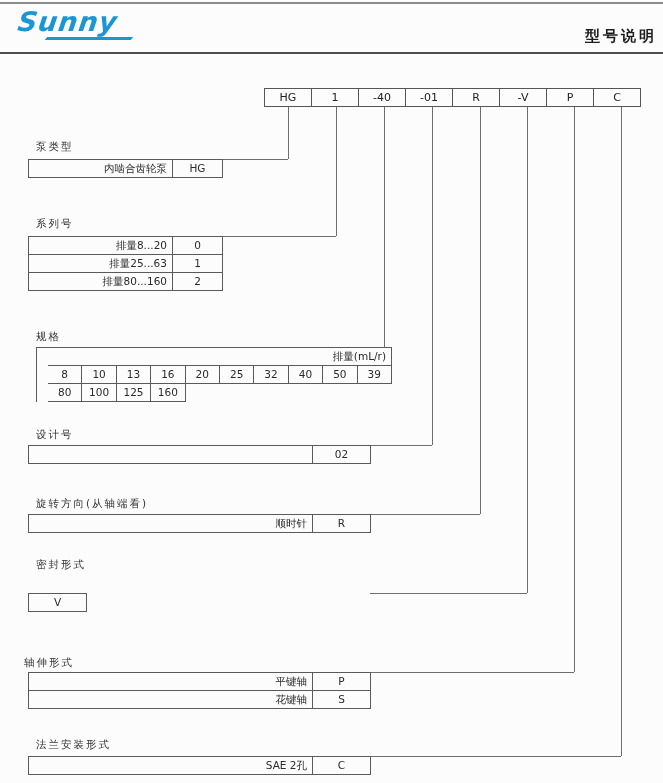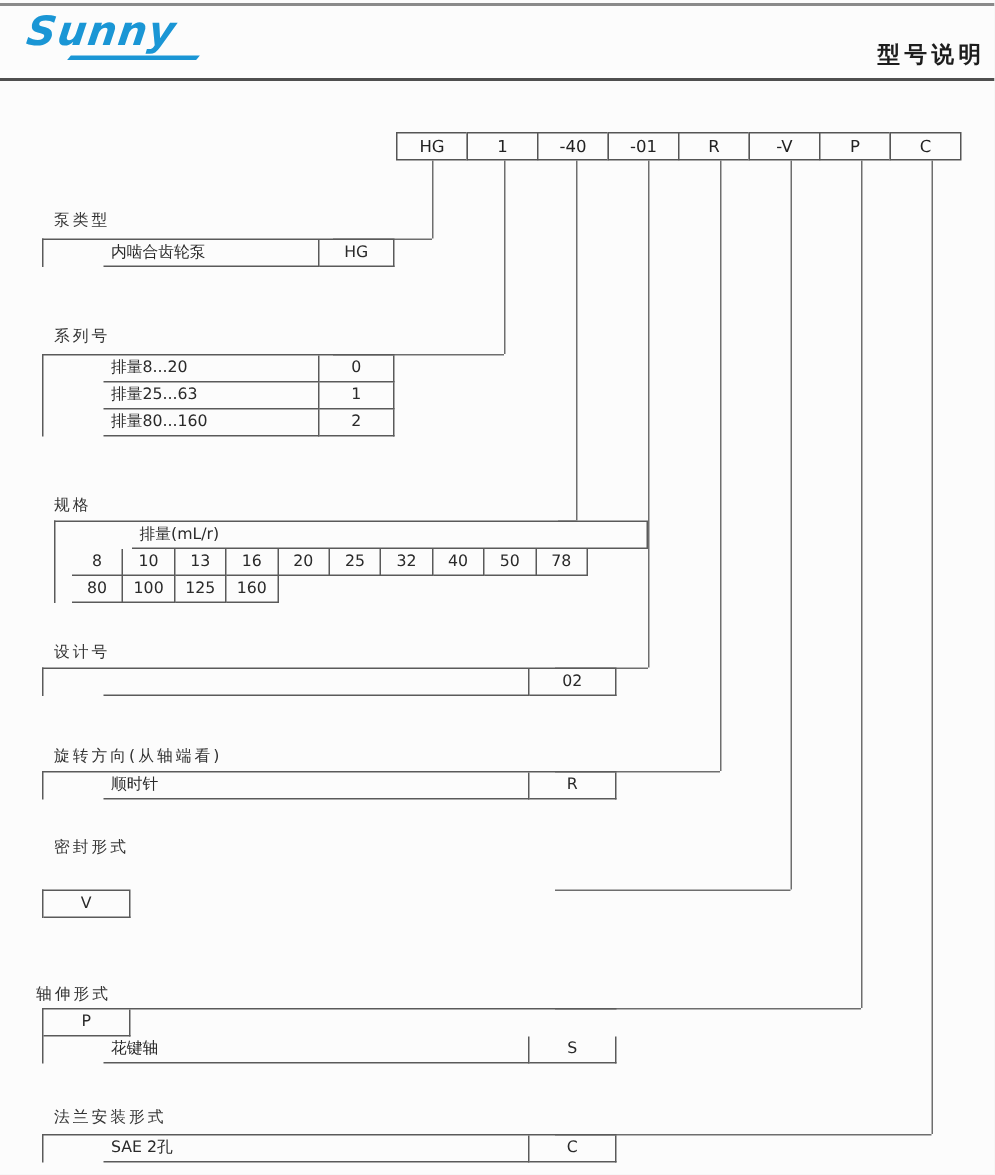--- a/index.html
+++ b/index.html
@@ -46,21 +46,21 @@
     white-space:nowrap;
   }
 
   
   .tbl { position:absolute; border-top:1px solid #5a5a5a; border-left:1px solid #5a5a5a; }
   .row { display:flex; }
   .cell {
     height:18px; border-right:1px solid #5a5a5a; border-bottom:1px solid #5a5a5a;
     font-size:10.5px; line-height:17px; color:#2a2a2a; overflow:hidden; white-space:nowrap;
   }
-  .cell.name { padding:0 5px; text-align:left;margin-left:40px; }
+  .cell.name { padding:0 5px; text-align:right; }
   .cell.code { text-align:center; padding:0; }
   .w-name-s { width:144px; }  
   .w-code-s { width:50px;  }  
   .w-name-l { width:284px; }  
   .w-code-l { width:58px;  }  
   .w-full   { width:344px; }  
   .w-num    { width:34.4px; } 
 </style>
 </head>
 <body>
@@ -144,21 +144,21 @@
     <div class="row">
       <div class="cell code w-num">8</div>
       <div class="cell code w-num">10</div>
       <div class="cell code w-num">13</div>
       <div class="cell code w-num">16</div>
       <div class="cell code w-num">20</div>
       <div class="cell code w-num">25</div>
       <div class="cell code w-num">32</div>
       <div class="cell code w-num">40</div>
       <div class="cell code w-num">50</div>
-      <div class="cell code w-num">78</div>
+      <div class="cell code w-num">39</div>
     </div>
     <div class="row">
       <div class="cell code w-num">80</div>
       <div class="cell code w-num">100</div>
       <div class="cell code w-num">125</div>
       <div class="cell code w-num">160</div>
     </div>
   </div>
 
   <div class="sec-label" style="left:36px; top:428px;">设计号</div>
@@ -180,20 +180,21 @@
   <div class="sec-label" style="left:36px; top:558px;">密封形式</div>
   <div class="tbl" style="left:28px; top:593px;">
     <div class="row">
       <div class="cell code w-code-l">V</div>
     </div>
   </div>
 
   <div class="sec-label" style="left:24px; top:656px;">轴伸形式</div>
   <div class="tbl" style="left:28px; top:672px;">
     <div class="row">
+      <div class="cell name w-name-l">平键轴</div>
       <div class="cell code w-code-l">P</div>
     </div>
     <div class="row">
       <div class="cell name w-name-l">花键轴</div>
       <div class="cell code w-code-l">S</div>
     </div>
   </div>
 
   <div class="sec-label" style="left:36px; top:738px;">法兰安装形式</div>
   <div class="tbl" style="left:28px; top:756px;">

